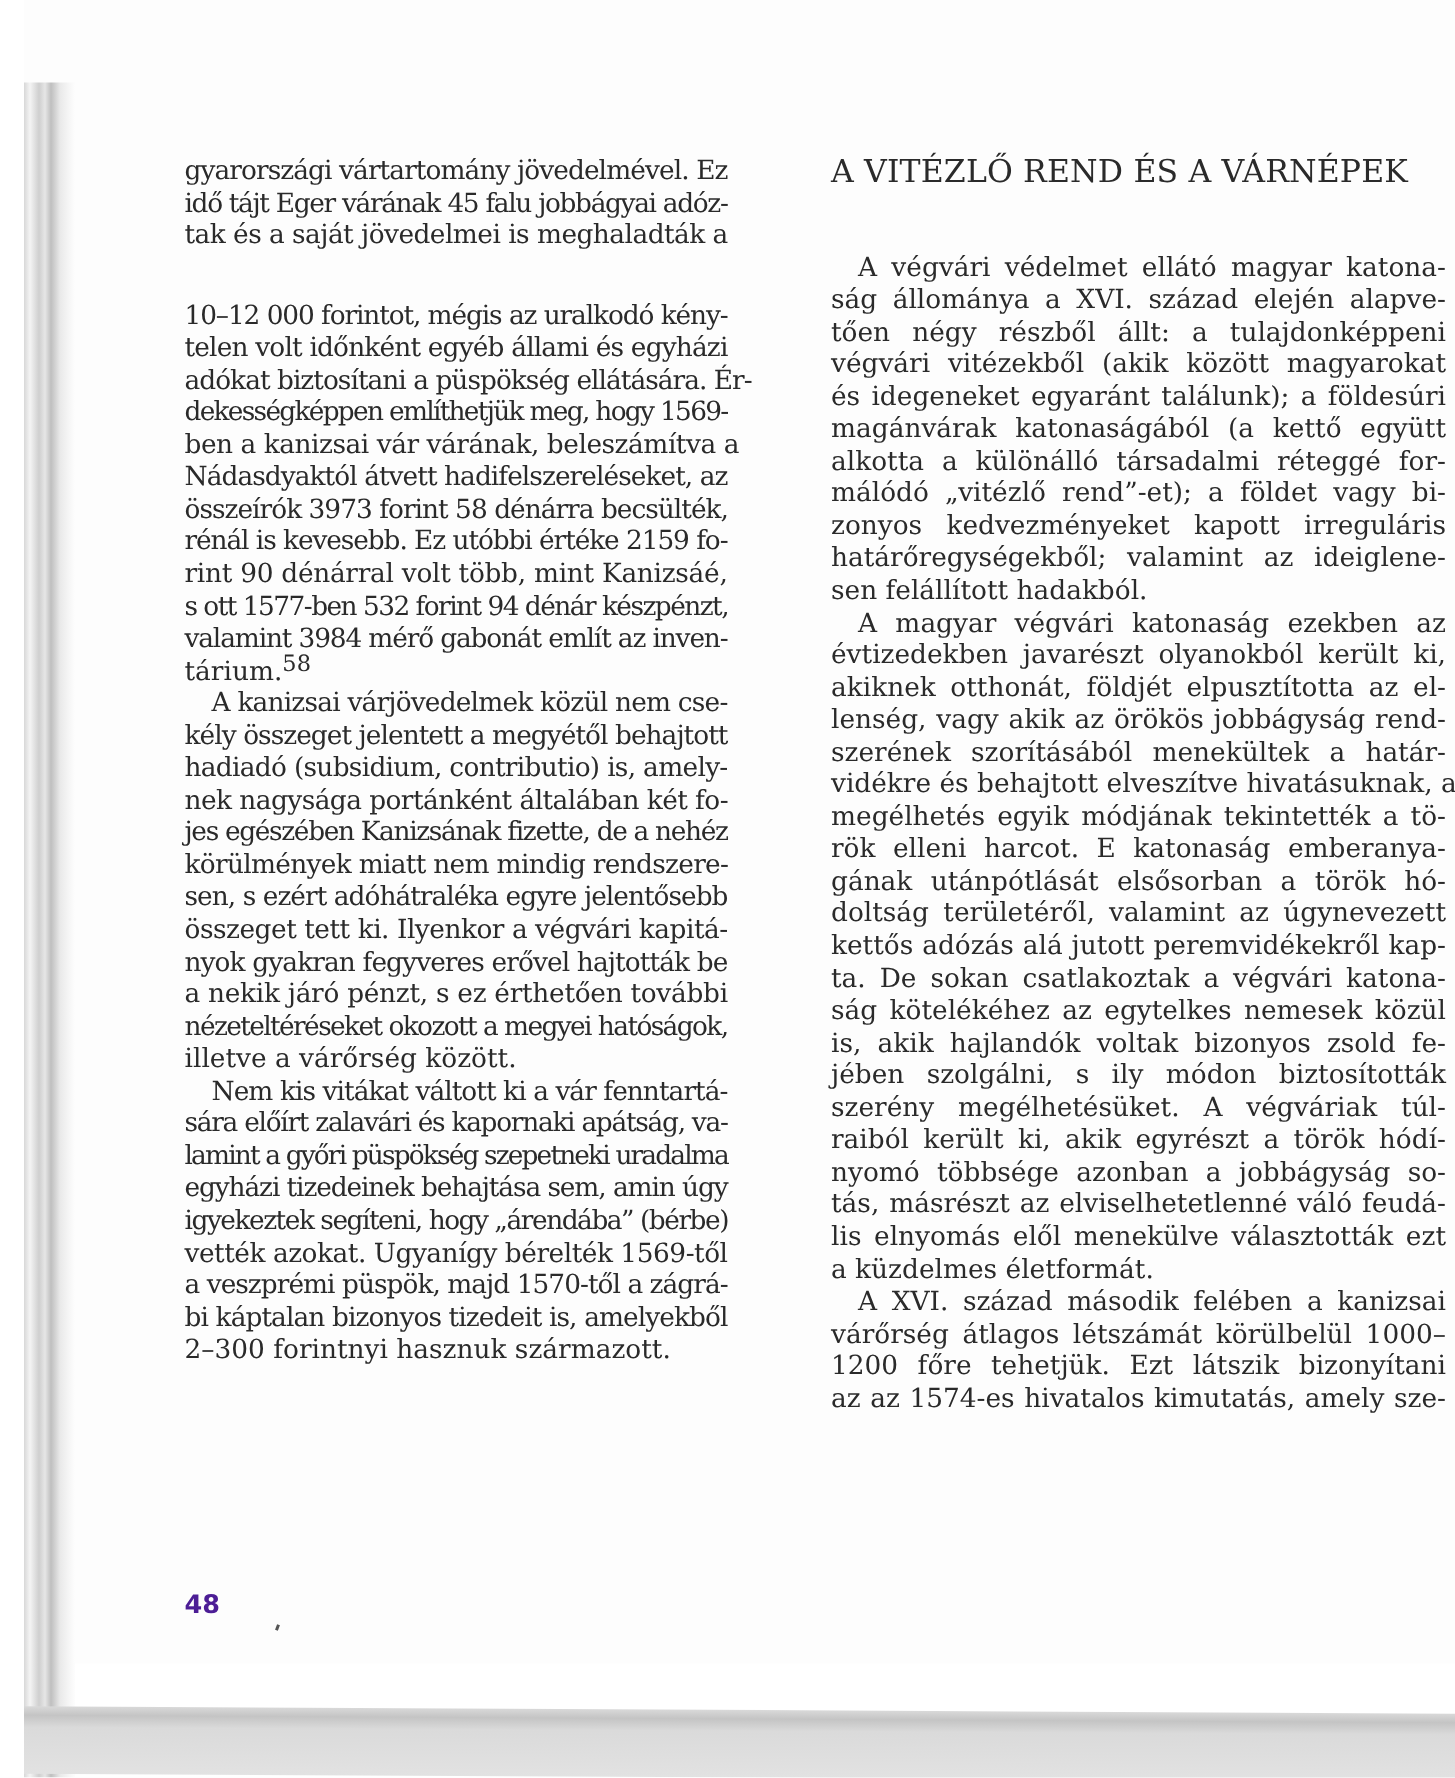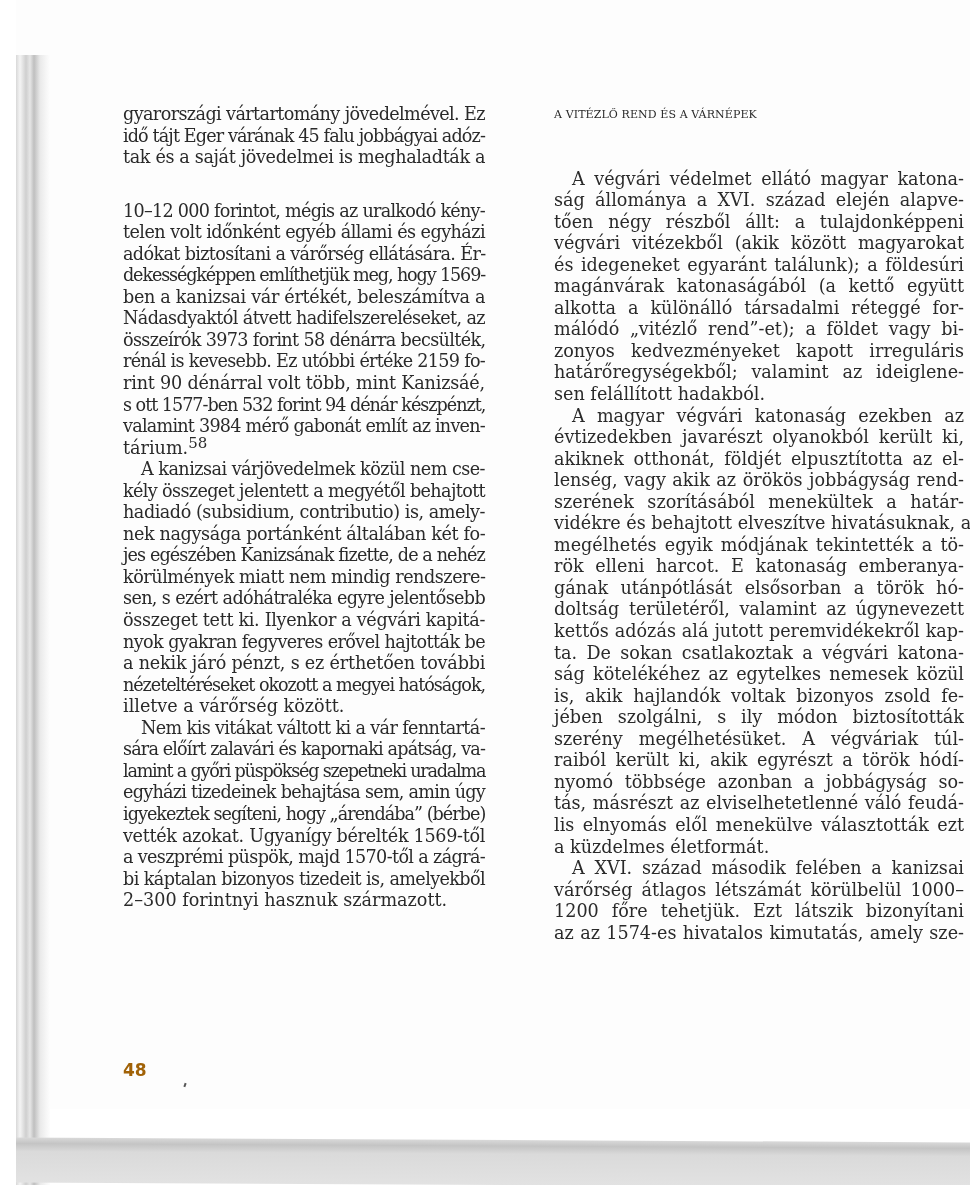--- a/index.html
+++ b/index.html
@@ -33,49 +33,49 @@
   }
   .col.left { left: 107px; width: 362px; }
   .col.right { left: 538px; width: 410px; top: 104px; }
   .line {
     display: block; white-space: nowrap; text-align: justify;
     text-align-last: justify; height: 21.55px; overflow: visible;
   }
   .line.last { text-align-last: left; }
   .line.indent { padding-left: 18px; }
   .heading {
-    display: block; font-size: 11px; letter-spacing: 0.1px;
+    display: block; font-size: 21px; letter-spacing: 0.1px;
     height: 21.55px; margin-left: 0px; white-space: nowrap;
   }
   .gap { display: block; height: 43px; }
   sup { font-size: 15px; line-height: 0; vertical-align: 6px; }
   .page-number {
     position: absolute; left: 107px; top: 1060px;
     font-family: "DejaVu Sans", "Liberation Sans", sans-serif;
-    font-size: 17px; font-weight: bold; color: #a16207;
+    font-size: 17px; font-weight: bold; color: #4c1d95;
   }
   .speck { position: absolute; left: 168px; top: 1083px; width: 2px; height: 4px; background: #555; transform: rotate(20deg); }
 </style>
 </head>
 <body>
 
 <div class="page">
   <div class="binding"></div>
   <div class="right-edge"></div>
   <div class="bottom-shadow"></div>
 
   <div class="col left" id="left-col">
       <span class="line" style="letter-spacing: -0.609756px;"><span>gyarországi vártartomány jövedelmével. Ez</span></span>
       <span class="line" style="letter-spacing: -0.888889px;"><span>idő tájt Eger várának 45 falu jobbágyai adóz-</span></span>
       <span class="line" style="letter-spacing: -0.357143px;"><span>tak és a saját jövedelmei is meghaladták a</span></span>
       <span class="line" style="letter-spacing: -0.744186px; margin-top: 32px;"><span>10–12 000 forintot, mégis az uralkodó kény-</span></span>
       <span class="line" style="letter-spacing: -0.55814px;"><span>telen volt időnként egyéb állami és egyházi</span></span>
-      <span class="line" style="letter-spacing: -0.644444px;"><span>adókat biztosítani a várőrség ellátására. Ér-</span></span>
+      <span class="line" style="letter-spacing: -0.644444px;"><span>adókat biztosítani a püspökség ellátására. Ér-</span></span>
       <span class="line" style="letter-spacing: -1.14286px;"><span>dekességképpen említhetjük meg, hogy 1569-</span></span>
-      <span class="line" style="letter-spacing: -0.309524px;"><span>ben a kanizsai vár értékét, beleszámítva a</span></span>
+      <span class="line" style="letter-spacing: -0.309524px;"><span>ben a kanizsai vár várának, beleszámítva a</span></span>
       <span class="line" style="letter-spacing: -0.627907px;"><span>Nádasdyaktól átvett hadifelszereléseket, az</span></span>
       <span class="line" style="letter-spacing: -0.651163px;"><span>összeírók 3973 forint 58 dénárra becsülték,</span></span>
       <span class="line" style="letter-spacing: -0.727273px;"><span>rénál is kevesebb. Ez utóbbi értéke 2159 fo-</span></span>
       <span class="line" style="letter-spacing: -0.190476px;"><span>rint 90 dénárral volt több, mint Kanizsáé,</span></span>
       <span class="line" style="letter-spacing: -1.02222px;"><span>s ott 1577-ben 532 forint 94 dénár készpénzt,</span></span>
       <span class="line" style="letter-spacing: -0.761905px;"><span>valamint 3984 mérő gabonát említ az inven-</span></span>
       <span class="line last"><span>tárium.</span><sup>58</sup></span>
       <span class="line indent" style="letter-spacing: -0.538462px;"><span>A kanizsai várjövedelmek közül nem cse-</span></span>
       <span class="line" style="letter-spacing: -0.636364px;"><span>kély összeget jelentett a megyétől behajtott</span></span>
       <span class="line" style="letter-spacing: -0.465116px;"><span>hadiadó (subsidium, contributio) is, amely-</span></span>

